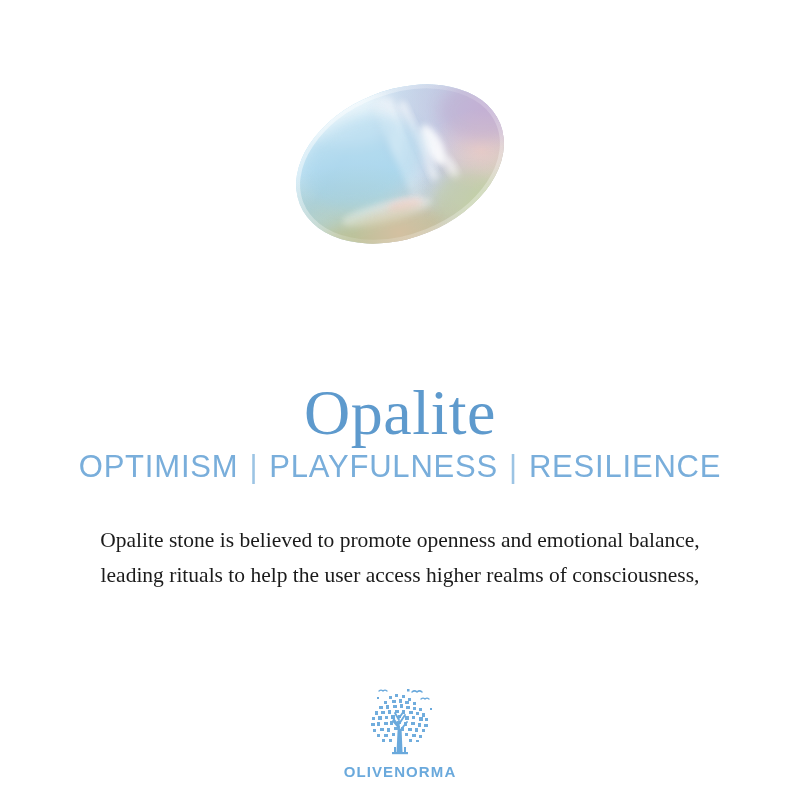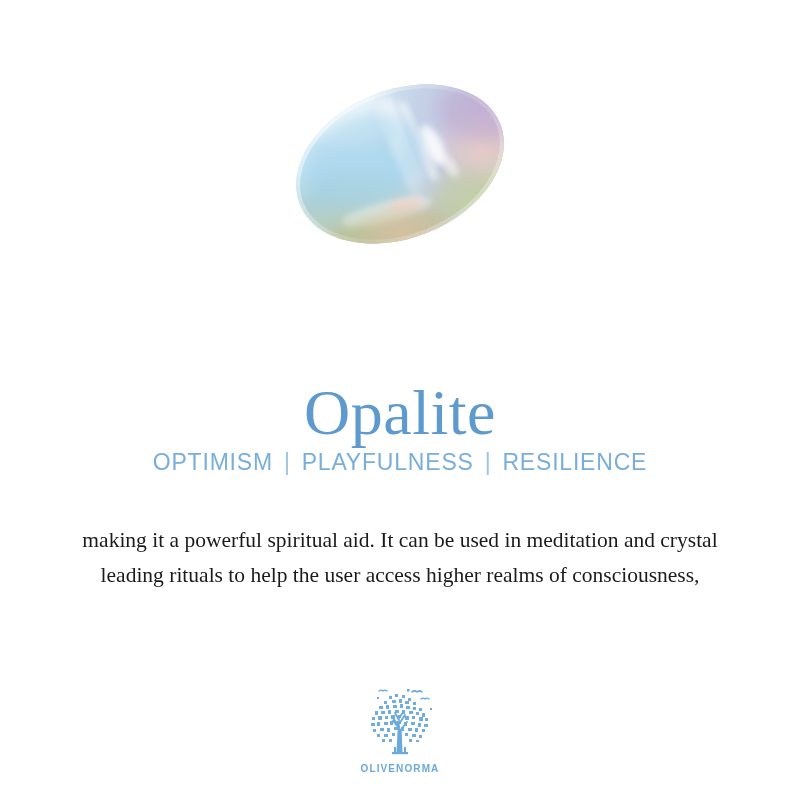--- a/index.html
+++ b/index.html
@@ -53,21 +53,21 @@
   }
 
   
   #subtitle {
     position: absolute;
     left: 0;
     top: 444px;
     width: 800px;
     text-align: center;
     font-family: "Liberation Sans", "DejaVu Sans", sans-serif;
-    font-size: 23px;
+    font-size: 31px;
     line-height: 1.25;
     font-weight: 400;
     color: #79aedb;
     letter-spacing: 0.8px;
     white-space: nowrap;
   }
   #subtitle .kw { display: inline; }
   #subtitle .sep {
     display: inline;
     padding: 0 11px;
@@ -102,21 +102,21 @@
   #brand-mark {
     display: block;
     margin: 0 auto;
     width: 82px;
     height: 78px;
   }
   #brand-name {
     display: block;
     margin-top: 1px;
     font-family: "Liberation Sans", "DejaVu Sans", sans-serif;
-    font-size: 10px;
+    font-size: 15px;
     font-weight: bold;
     letter-spacing: 1.1px;
     color: #6aa9dc;
   }
 </style>
 </head>
 <body>
 
 <div id="page">
 
@@ -224,21 +224,21 @@
     </svg>
   </div>
 
   <h1 id="title">Opalite</h1>
 
   <div id="subtitle">
     <span class="kw">OPTIMISM</span><span class="sep">|</span><span class="kw">PLAYFULNESS</span><span class="sep">|</span><span class="kw">RESILIENCE</span>
   </div>
 
   <div id="body-copy">
-    <span class="ln">making it a powerful spiritual aid. It can be used in meditation and crystal</span>
+    <span class="ln">Opalite stone is believed to promote openness and emotional balance,</span>
     <span class="ln">leading rituals to help the user access higher realms of consciousness,</span>
   </div>
 
   <div id="brand">
     <svg id="brand-mark" viewBox="0 0 82 78" aria-hidden="true">
       <g fill="#6aa9dc">
 
         <g opacity="0.95">
           <rect x="30" y="12" width="3" height="3"></rect>
             <rect x="36" y="10" width="3" height="3"></rect>

